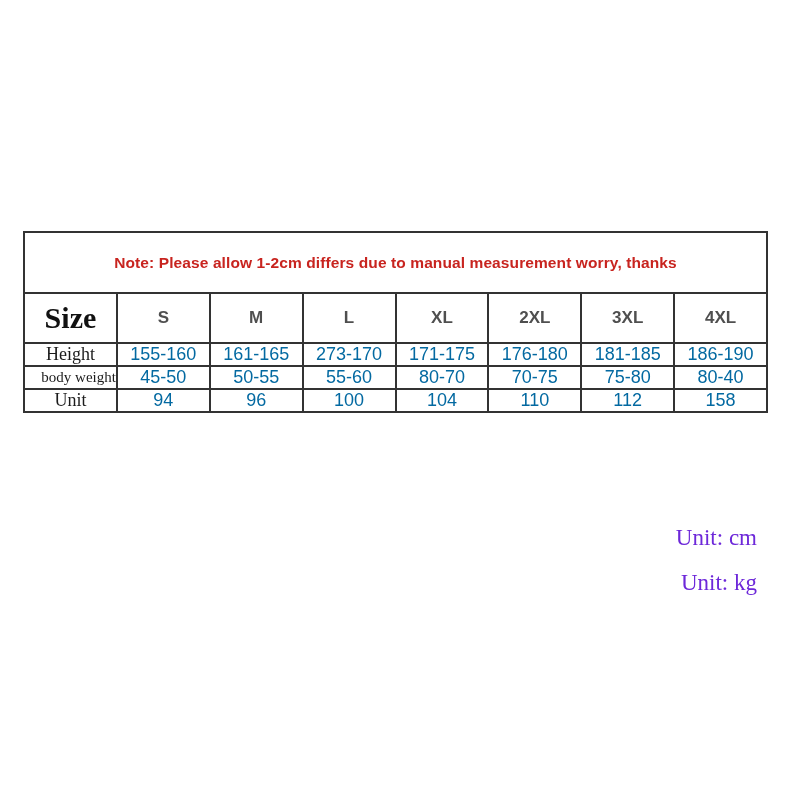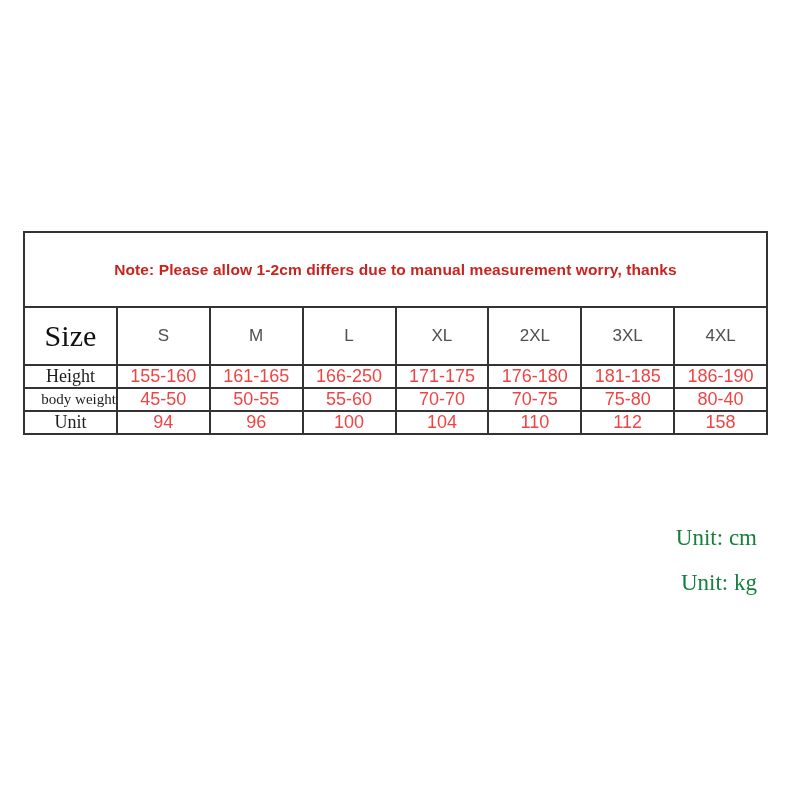--- a/index.html
+++ b/index.html
@@ -16,30 +16,30 @@
     background: #ffffff;
   }
   .size-table td {
     border: 2px solid #333333;
     text-align: center;
     vertical-align: middle;
     overflow: hidden;
     white-space: nowrap;
   }
 
-  .note-row td { height: 75px; margin-top: 15px; }
+  .note-row td { height: 61px; margin-top: 15px; }
   .note-text {
     color: #c8241f;
     font-family: "Liberation Sans", sans-serif;
     font-weight: bold;
     font-size: 15.5px;
     letter-spacing: 0.1px;
   }
 
-  .header-row td { height: 58px; }
+  .header-row td { height: 50px; font-weight: bold; }
   .corner-cell {
     font-family: "Liberation Serif", serif;
     font-size: 30px;
     color: #111111;
   }
   .col-header {
     font-family: "Liberation Sans", sans-serif;
     font-size: 17px;
     color: #4f4f4f;
   }
@@ -47,31 +47,31 @@
   .data-row td { height: 16px; }
   .row-label {
     font-family: "Liberation Serif", serif;
     font-size: 18px;
     color: #1c1c1c;
   }
   .row-label.small-label { font-size: 15px; text-align: right; }
   .data-cell {
     font-family: "Liberation Sans", sans-serif;
     font-size: 18px;
-    color: #ef4444;
+    color: #0369a1;
   }
 
   .units-block {
     position: absolute;
     top: 524px;
     right: 43px;
     text-align: right;
     font-family: "Liberation Serif", serif;
     font-size: 23px;
-    color: #15803d;
+    color: #6d28d9;
   }
   .units-block .unit-line { margin-bottom: 17px; line-height: 28px; }
 </style>
 </head>
 <body>
 
 <table class="size-table">
   <tbody>
     <tr class="note-row">
       <td colspan="8">
@@ -85,32 +85,32 @@
       <td class="col-header">L</td>
       <td class="col-header">XL</td>
       <td class="col-header">2XL</td>
       <td class="col-header">3XL</td>
       <td class="col-header">4XL</td>
     </tr>
     <tr class="data-row">
       <td class="row-label">Height</td>
       <td class="data-cell">155-160</td>
       <td class="data-cell">161-165</td>
-      <td class="data-cell">166-250</td>
+      <td class="data-cell">273-170</td>
       <td class="data-cell">171-175</td>
       <td class="data-cell">176-180</td>
       <td class="data-cell">181-185</td>
       <td class="data-cell">186-190</td>
     </tr>
     <tr class="data-row">
       <td class="row-label small-label">body weight</td>
       <td class="data-cell">45-50</td>
       <td class="data-cell">50-55</td>
       <td class="data-cell">55-60</td>
-      <td class="data-cell">70-70</td>
+      <td class="data-cell">80-70</td>
       <td class="data-cell">70-75</td>
       <td class="data-cell">75-80</td>
       <td class="data-cell">80-40</td>
     </tr>
     <tr class="data-row">
       <td class="row-label">Unit</td>
       <td class="data-cell">94</td>
       <td class="data-cell">96</td>
       <td class="data-cell">100</td>
       <td class="data-cell">104</td>

